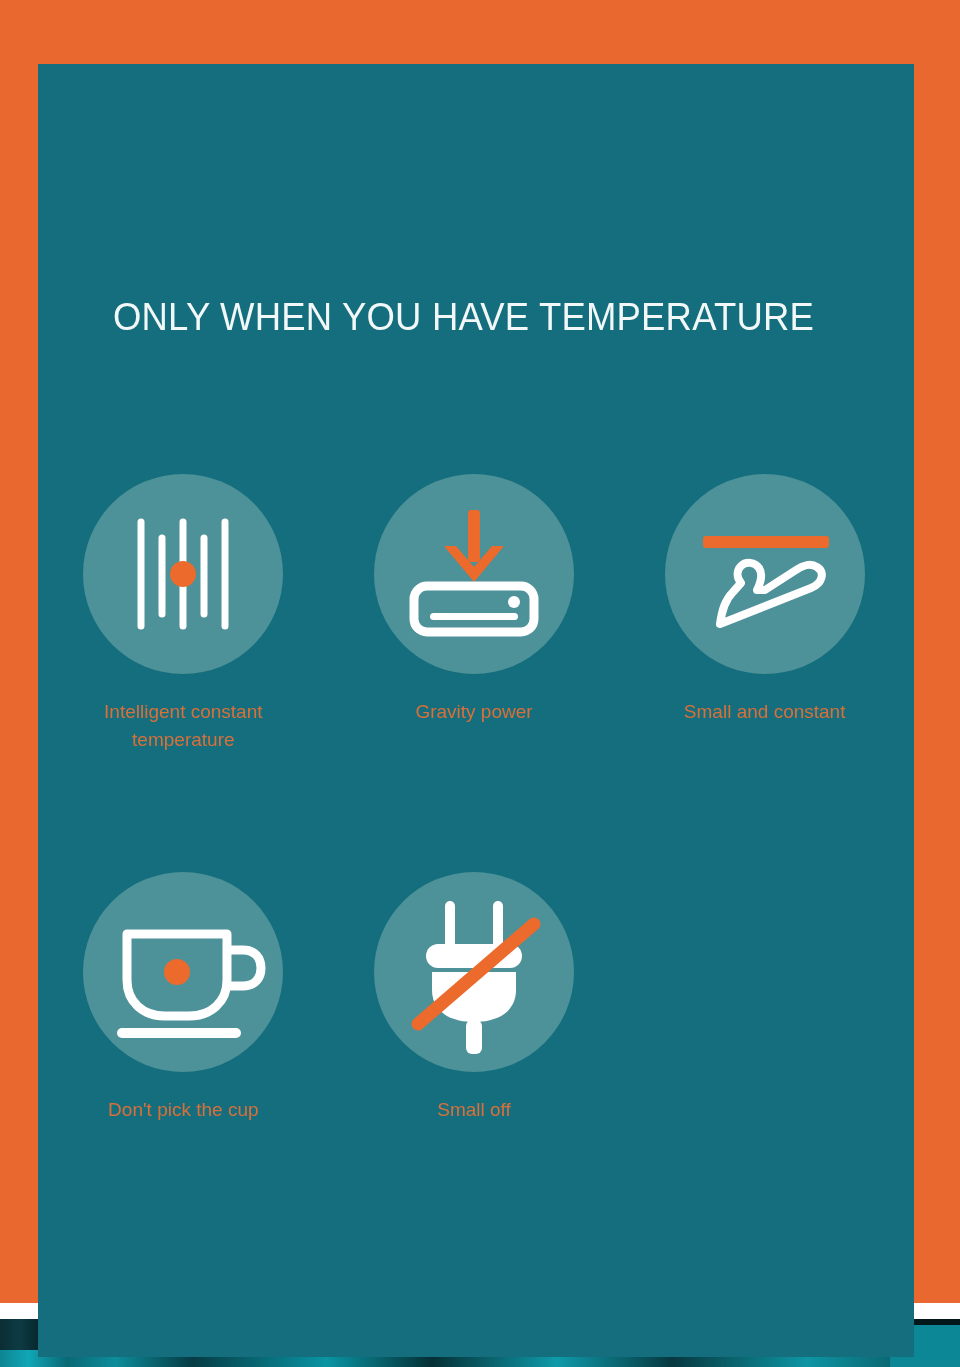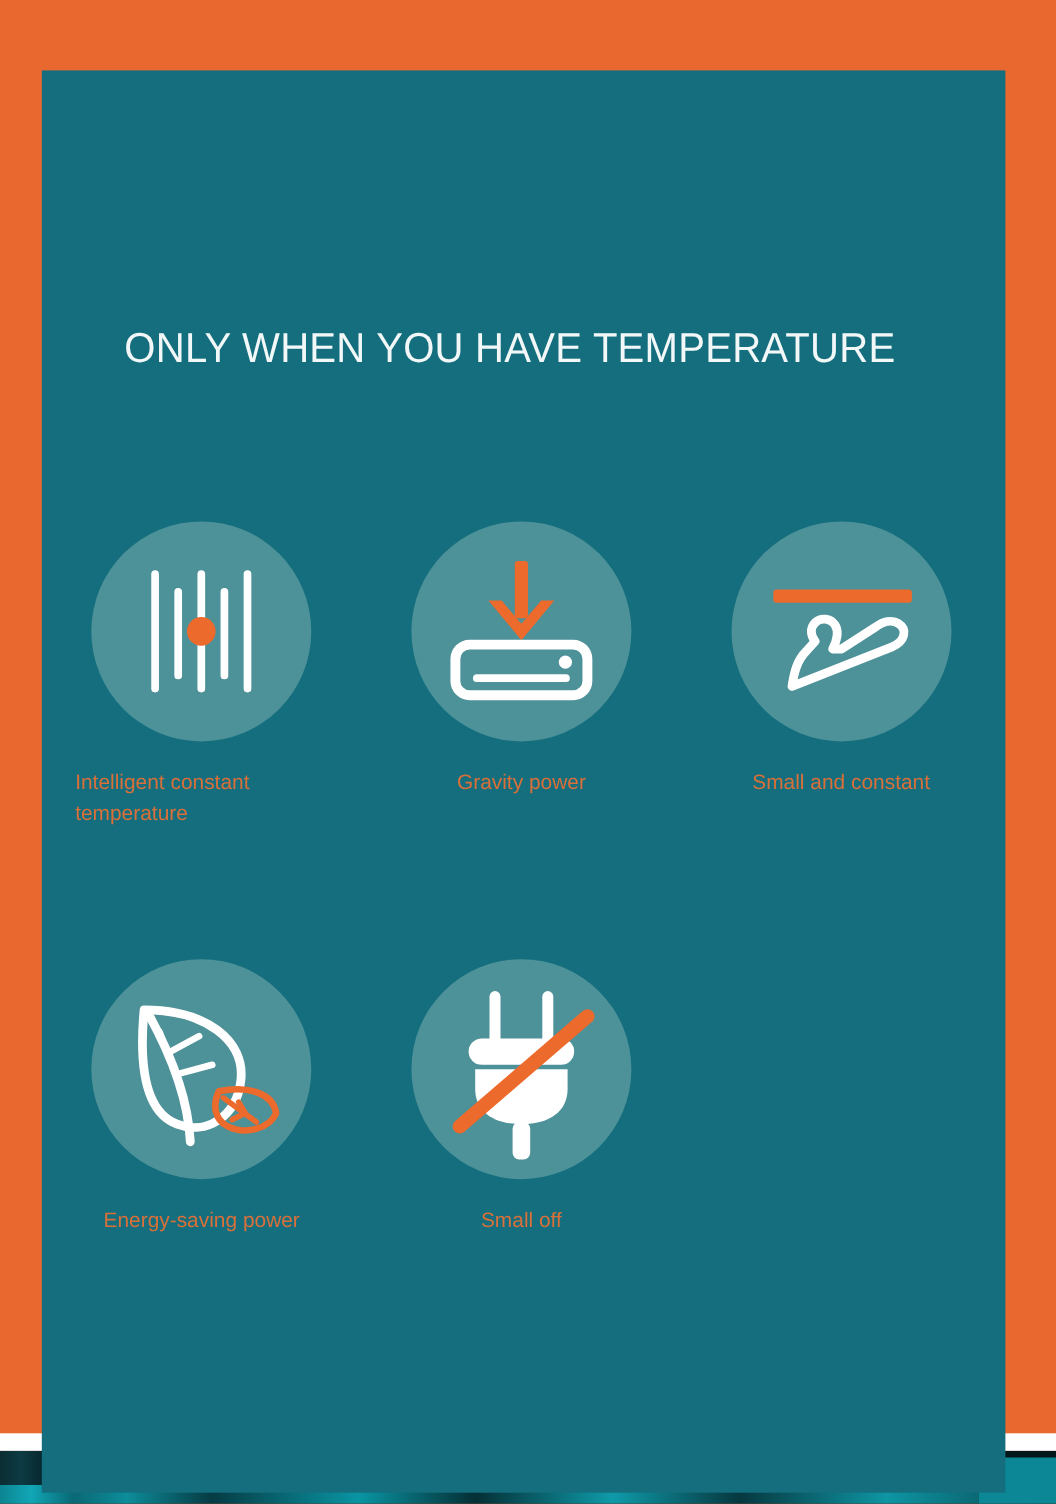--- a/index.html
+++ b/index.html
@@ -118,21 +118,21 @@
     border-radius: 50%;
     background: #4d9199;
     position: relative;
   }
 
   .feature-label {
     margin-top: 24px;
     color: #d9703a;
     font-size: 19px;
     line-height: 28px;
-    text-align: left;
+    text-align: center;
     max-width: 230px;
   }
 
   
   .icon-svg { position: absolute; left: 0; top: 0; width: 200px; height: 200px; }
 
   
 </style>
 </head>
 <body>
@@ -191,47 +191,37 @@
 
           <path d="M55 150 L146 114 C158 109 160 98 152 93 C146 89 138 91 131 96
                    L100 116 L92 116 C96 108 98 100 94 94
                    C90 88 81 87 76 92 C71 97 72 104 76 109
                    L68 118 C60 126 57 136 55 150 Z" fill="none" stroke="#ffffff" stroke-width="8" stroke-linejoin="round" stroke-linecap="round"></path>
         </svg>
       </div>
       <div class="feature-label">Small and constant</div>
     </div>
 
-
-    <div class="feature">
-      <div class="icon-circle">
-        <svg class="icon-svg" viewBox="0 0 200 200">
-
-          <path d="M48 46 C104 46 140 74 136 110 C132 144 104 160 78 150
-                   C54 141 42 110 48 46 Z" fill="none" stroke="#ffffff" stroke-width="8" stroke-linejoin="round"></path>
-
-          <path d="M52 50 C72 86 88 126 90 166" fill="none" stroke="#ffffff" stroke-width="8" stroke-linecap="round"></path>
-
-          <g stroke="#ffffff" stroke-width="6" stroke-linecap="round" fill="none">
-            <line x1="72" y1="84" x2="98" y2="70"></line>
-            <line x1="80" y1="104" x2="110" y2="96"></line>
-            <line x1="66" y1="78" x2="62" y2="66"></line>
-          </g>
-
-          <path d="M116 120 C146 114 166 124 168 140 C162 154 140 160 124 152
-                   C112 146 110 132 116 120 Z" fill="none" stroke="#ec6a2c" stroke-width="6" stroke-linejoin="round"></path>
-          <g stroke="#ec6a2c" stroke-width="5" stroke-linecap="round" fill="none">
-            <line x1="120" y1="126" x2="150" y2="148"></line>
-            <line x1="134" y1="130" x2="140" y2="140"></line>
-            <line x1="128" y1="146" x2="138" y2="141"></line>
-          </g>
-        </svg>
-      </div>
-      <div class="feature-label">Energy-saving power</div>
-    </div>
+    <div class="feature">
+      <div class="icon-circle">
+        <svg class="icon-svg" viewBox="0 0 200 200">
+
+          <path d="M44 62 L44 108 C44 130 60 144 82 144 L106 144
+                   C128 144 144 130 144 108 L144 62 Z" fill="none" stroke="#ffffff" stroke-width="9" stroke-linejoin="round"></path>
+
+          <path d="M148 78 L160 78 C172 78 178 86 178 96 C178 106 172 114 160 114 L148 114" fill="none" stroke="#ffffff" stroke-width="9" stroke-linecap="round" stroke-linejoin="round"></path>
+
+          <circle cx="94" cy="100" r="13" fill="#ec6a2c"></circle>
+
+          <rect x="34" y="156" width="124" height="10" rx="5" fill="#ffffff"></rect>
+        </svg>
+      </div>
+      <div class="feature-label">Don't pick the cup</div>
+    </div>
+
 
     <div class="feature">
       <div class="icon-circle">
         <svg class="icon-svg" viewBox="0 0 200 200">
 
           <g stroke="#ffffff" stroke-width="10" stroke-linecap="round">
             <line x1="76" y1="34" x2="76" y2="72"></line>
             <line x1="124" y1="34" x2="124" y2="72"></line>
           </g>
 

